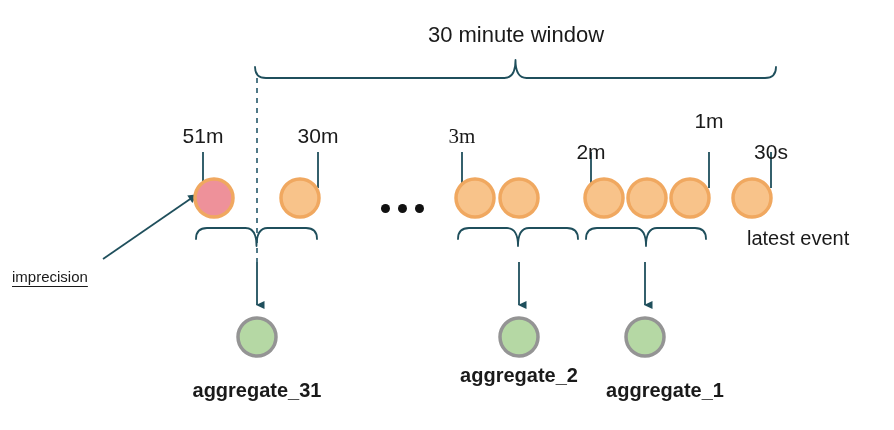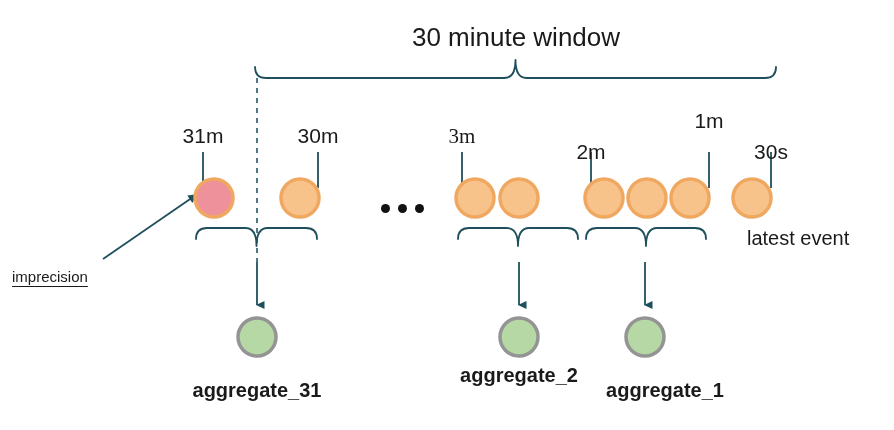--- a/index.html
+++ b/index.html
@@ -30,21 +30,21 @@
     color: #1a1a1a;
     white-space: nowrap;
     font-family: "Liberation Sans", sans-serif;
   }
   .tick-label {
     font-size: 21px;
     transform: translateX(-50%);
     text-align: center;
   }
   .window-title {
-    font-size: 26px;
+    font-size: 22px;
     transform: translateX(-50%);
     text-align: right;
   }
   .agg-label {
     font-size: 20px;
     transform: translateX(-50%);
     text-align: center;
     font-weight: bold;
   }
   .latest-label {
@@ -127,21 +127,21 @@
     <g id="g-aggregates">
         <circle cx="257" cy="337" r="19" fill="#b5d8a4" stroke="#949494" stroke-width="3.5"></circle>
         <circle cx="519" cy="337" r="19" fill="#b5d8a4" stroke="#949494" stroke-width="3.5"></circle>
         <circle cx="645" cy="337" r="19" fill="#b5d8a4" stroke="#949494" stroke-width="3.5"></circle>
       </g>
   </svg>
 
   <div class="lbl window-title" id="l-window-title" style="left: 516px; top: 22px;">30 minute window</div>
 
   <div id="l-ticks">
-      <div class="lbl tick-label" style="left: 203px; top: 124px;">31m</div>
+      <div class="lbl tick-label" style="left: 203px; top: 124px;">51m</div>
       <div class="lbl tick-label" style="left: 318px; top: 124px;">30m</div>
       <div class="lbl tick-label" style="left: 462px; top: 124px; font-family: Liberation Serif, serif;">3m</div>
       <div class="lbl tick-label" style="left: 591px; top: 140px;">2m</div>
       <div class="lbl tick-label" style="left: 709px; top: 109px;">1m</div>
       <div class="lbl tick-label" style="left: 771px; top: 140px;">30s</div>
     </div>
 
   <div class="dots" id="l-ellipsis" style="left: 381px; top: 204px;">
       <i></i>
       <i></i>

